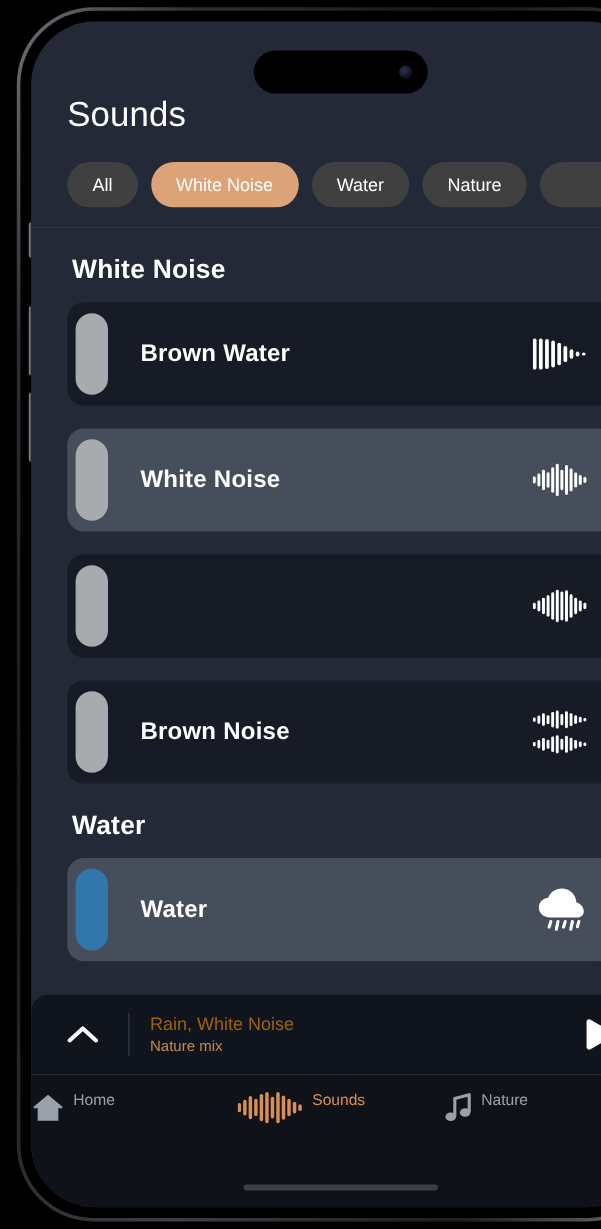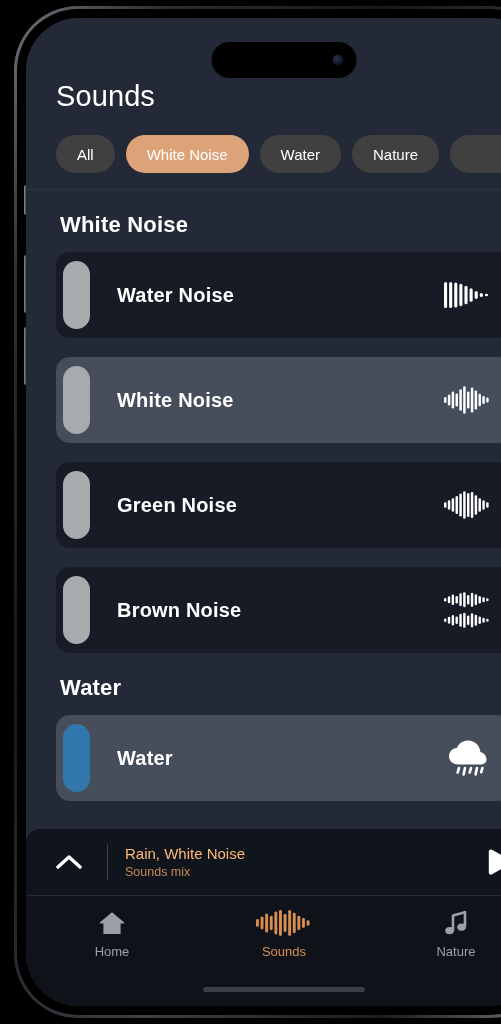--- a/index.html
+++ b/index.html
@@ -177,21 +177,21 @@
   }
   #player-divider {
     width: 1px; height: 36px;
     background: #3a3f4b;
     margin: 0 17px 0 21px;
     flex-shrink: 0;
   }
   #player-text { flex: 1; min-width: 0; }
   #player-track {
     font-size: 15px;
-    color: #fdba74;
+    color: #a16207;
     white-space: nowrap;
     overflow: hidden;
     text-overflow: ellipsis;
   }
   #player-subtitle {
     margin-top: 3px;
     font-size: 12.5px;
     color: #c8894f;
   }
   #play-button {
@@ -207,22 +207,21 @@
     height: 111px;
     background: #0f1219;
     border-top: 1px solid #232936;
     display: flex;
     padding: 13px 0 0 0;
     z-index: 25;
   }
   .tab-item {
     flex: 1;
     display: flex;
-    flex-direction: column;
-    align-items: center;
+    align-items: flex-start;
     gap: 7px;
   }
   .tab-icon { height: 28px; display: flex; align-items: center; justify-content: center; }
   .tab-label { font-size: 13px; color: #9aa0aa; }
   .tab-item.active .tab-label { color: #d98f52; }
 
   #home-indicator {
     position: absolute;
     left: 50%; transform: translateX(-50%);
     bottom: 14px;
@@ -258,21 +257,21 @@
             <div class="chip">Water</div>
             <div class="chip">Nature</div>
             <div class="chip" style="width: 70px;"></div>
           </div>
         <div id="chips-divider"></div>
 
         <div id="sound-list">
             <div class="section-title">White Noise</div>
             <div class="sound-card">
               <div class="accent-bar"></div>
-              <div class="sound-name">Water Noise</div>
+              <div class="sound-name">Brown Water</div>
               <div class="sound-icon">
                 <svg width="53.1" height="40" viewBox="0 0 53.1 40">
                   <rect x="0" y="5" width="3.6" height="30" rx="1.8" fill="#ffffff"></rect>
                   <rect x="5.9" y="5" width="3.6" height="30" rx="1.8" fill="#ffffff"></rect>
                   <rect x="11.8" y="5.600000000000001" width="3.6" height="28.799999999999997" rx="1.8" fill="#ffffff"></rect>
                   <rect x="17.700000000000003" y="7.1" width="3.6" height="25.8" rx="1.8" fill="#ffffff"></rect>
                   <rect x="23.6" y="9.200000000000001" width="3.6" height="21.599999999999998" rx="1.8" fill="#ffffff"></rect>
                   <rect x="29.5" y="12.2" width="3.6" height="15.600000000000001" rx="1.8" fill="#ffffff"></rect>
                   <rect x="35.400000000000006" y="15.5" width="3.6" height="9" rx="1.8" fill="#ffffff"></rect>
                   <rect x="41.300000000000004" y="17.6" width="3.6" height="4.8" rx="1.8" fill="#ffffff"></rect>
@@ -295,21 +294,20 @@
                   <rect x="31.5" y="5.279999999999999" width="2.9" height="29.44" rx="1.45" fill="#ffffff"></rect>
                   <rect x="36" y="8.8" width="2.9" height="22.4" rx="1.45" fill="#ffffff"></rect>
                   <rect x="40.5" y="12.64" width="2.9" height="14.72" rx="1.45" fill="#ffffff"></rect>
                   <rect x="45" y="15.2" width="2.9" height="9.6" rx="1.45" fill="#ffffff"></rect>
                   <rect x="49.5" y="17.12" width="2.9" height="5.76" rx="1.45" fill="#ffffff"></rect>
                 </svg>
               </div>
             </div>
             <div class="sound-card">
               <div class="accent-bar"></div>
-              <div class="sound-name">Green Noise</div>
               <div class="sound-icon">
                 <svg width="54" height="40" viewBox="0 0 54 40">
                   <rect x="0" y="16.8" width="2.9" height="6.4" rx="1.45" fill="#ffffff"></rect>
                   <rect x="4.5" y="14.559999999999999" width="2.9" height="10.88" rx="1.45" fill="#ffffff"></rect>
                   <rect x="9" y="12" width="2.9" height="16" rx="1.45" fill="#ffffff"></rect>
                   <rect x="13.5" y="9.44" width="2.9" height="21.12" rx="1.45" fill="#ffffff"></rect>
                   <rect x="18" y="6.5600000000000005" width="2.9" height="26.88" rx="1.45" fill="#ffffff"></rect>
                   <rect x="22.5" y="4" width="2.9" height="32" rx="1.45" fill="#ffffff"></rect>
                   <rect x="27" y="5.92" width="2.9" height="28.16" rx="1.45" fill="#ffffff"></rect>
                   <rect x="31.5" y="4.640000000000001" width="2.9" height="30.72" rx="1.45" fill="#ffffff"></rect>
@@ -375,21 +373,21 @@
 
         <div id="mini-player">
           <div id="expand-chevron">
             <svg width="26" height="16" viewBox="0 0 26 16" fill="none">
               <path d="M2 13 L13 3 L24 13" stroke="#ffffff" stroke-width="3.4" stroke-linecap="round" stroke-linejoin="round"></path>
             </svg>
           </div>
           <div id="player-divider"></div>
           <div id="player-text">
             <div id="player-track">Rain, White Noise</div>
-            <div id="player-subtitle">Sounds mix</div>
+            <div id="player-subtitle">Nature mix</div>
           </div>
           <div id="play-button">
             <svg width="34" height="34" viewBox="0 0 34 34">
               <path d="M10 6.6 L28 17 L10 27.4 Z" fill="#ffffff" stroke="#ffffff" stroke-width="4.4" stroke-linejoin="round"></path>
             </svg>
           </div>
         </div>
 
         <div id="tab-bar">
             <div class="tab-item">

